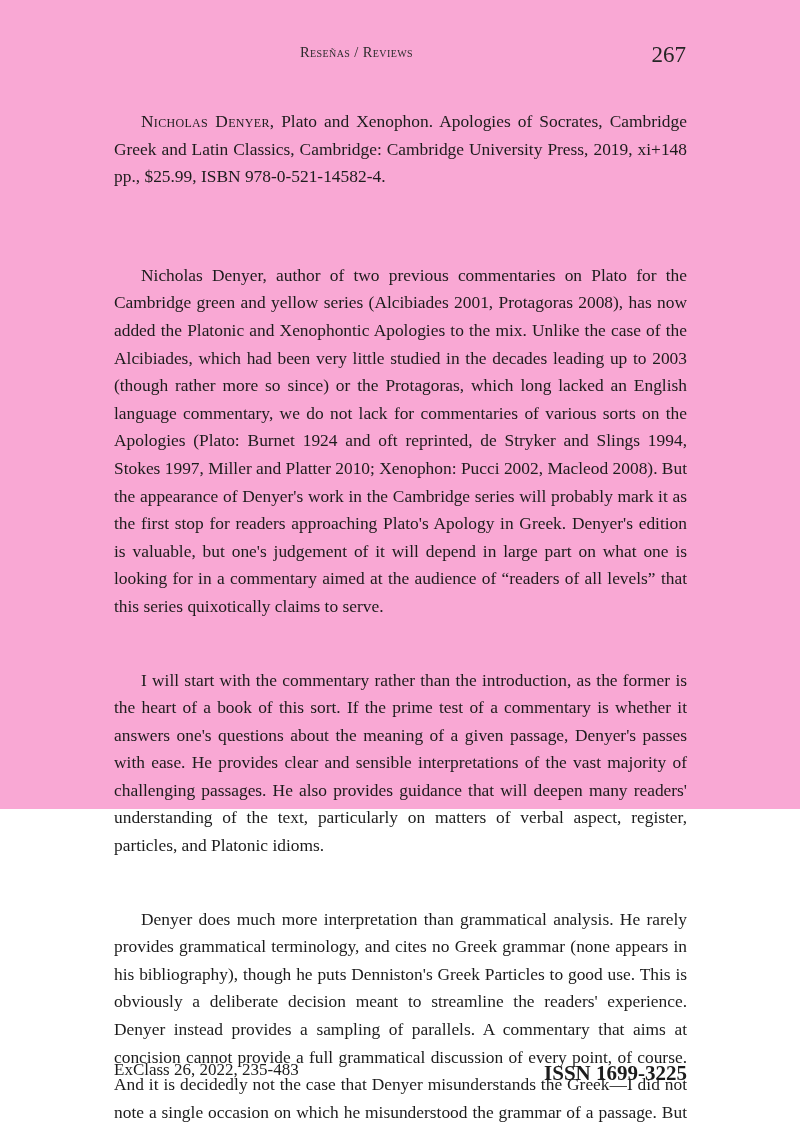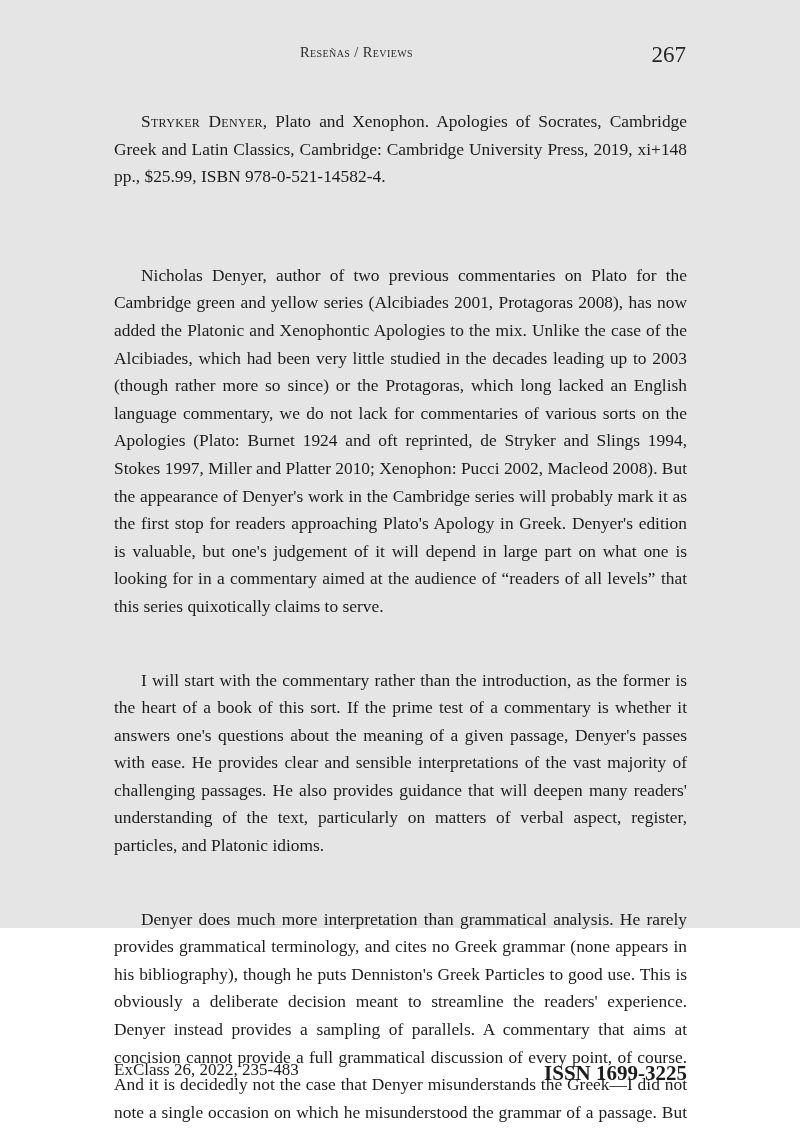--- a/index.html
+++ b/index.html
@@ -14,22 +14,22 @@
     font-family: "Liberation Serif", "DejaVu Serif", serif;
     color: #1a1a1a;
     overflow: hidden;
   }
 
   .page {
     position: absolute;
     left: 0;
     top: 0;
     width: 800px;
-    height: 928px;
-    background: #e5e5e5;
+    height: 809px;
+    background: #f9a8d4;
   }
 
   
   .running-head {
     position: absolute;
     left: 114px;
     top: 44px;
     width: 572px;
     height: 22px;
   }
@@ -119,21 +119,21 @@
 
 <div class="page">
 
   <div class="running-head">
     <span class="running-head-title">Reseñas / Reviews</span>
     <span class="running-head-folio">267</span>
   </div>
 
   <div class="textblock">
 
-    <p class="citation"><span class="sc">Stryker Denyer</span><span>, </span><span class="it">Plato and Xenophon. Apologies of Socrates,</span><span> Cambridge Greek and Latin Classics, Cambridge: Cambridge University Press, 2019, xi+148 pp., $25.99, ISBN 978-0-521-14582-4.</span></p>
+    <p class="citation"><span class="sc">Nicholas Denyer</span><span>, </span><span class="it">Plato and Xenophon. Apologies of Socrates,</span><span> Cambridge Greek and Latin Classics, Cambridge: Cambridge University Press, 2019, xi+148 pp., $25.99, ISBN 978-0-521-14582-4.</span></p>
 
     <div class="gap-after-citation"></div>
 
     <p class="para indent"><span>Nicholas Denyer, author of two previous commentaries on Plato for the Cambridge green and yellow series (</span><span class="it">Alcibiades</span><span> 2001, </span><span class="it">Protagoras</span><span> 2008), has now added the Platonic and Xenophontic </span><span class="it">Apologies</span><span> to the mix. Unlike the case of the </span><span class="it">Alcibiades</span><span>, which had been very little studied in the decades leading up to 2003 (though rather more so since) or the </span><span class="it">Protagoras</span><span>, which long lacked an English language commentary, we do not lack for commentaries of various sorts on the </span><span class="it">Apologies</span><span> (Plato: Burnet 1924 and oft reprinted, de Stryker and Slings 1994, Stokes 1997, Miller and Platter 2010; Xenophon: Pucci 2002, Macleod 2008). But the appearance of Denyer's work in the Cambridge series will probably mark it as the first stop for readers approaching Plato's </span><span class="it">Apology</span><span> in Greek. Denyer's edition is valuable, but one's judgement of it will depend in large part on what one is looking for in a commentary aimed at the audience of “readers of all levels” that this series quixotically claims to serve.</span></p>
 
     <p class="para indent">I will start with the commentary rather than the introduction, as the former is the heart of a book of this sort. If the prime test of a commentary is whether it answers one's questions about the meaning of a given passage, Denyer's passes with ease. He provides clear and sensible interpretations of the vast majority of challenging passages. He also provides guidance that will deepen many readers' understanding of the text, particularly on matters of verbal aspect, register, particles, and Platonic idioms.</p>
 
     <p class="para indent"><span>Denyer does much more interpretation than grammatical analysis. He rarely provides grammatical terminology, and cites no Greek grammar (none appears in his bibliography), though he puts Denniston's </span><span class="it">Greek Particles</span><span> to good use. This is obviously a deliberate decision meant to streamline the readers' experience. Denyer instead provides a sampling of parallels. A commentary that aims at concision cannot provide a full grammatical discussion of every point, of course. And it is decidedly not the case that Denyer misunderstands the Greek—I did not note a single occasion on which he misunderstood the grammar of a passage. But his interpretations are often not explicitly supported by citation of grammatical concepts or rules. If a reader wants to know why Denyer is right, she will have to pick up her grammar and find the relevant section without any help from Denyer. This makes the commentary less valuable as an instructional tool.</span></p>
 
     <p class="para indent"><span>Denyer also provides guidance on historical, literary, and philosophical matters. He is particularly good on parallels to the orators, an important service given Socrates' claim that he is speaking in his own peculiar manner, given his lack of courtroom experience (the latter itself an oratorical </span></p>

